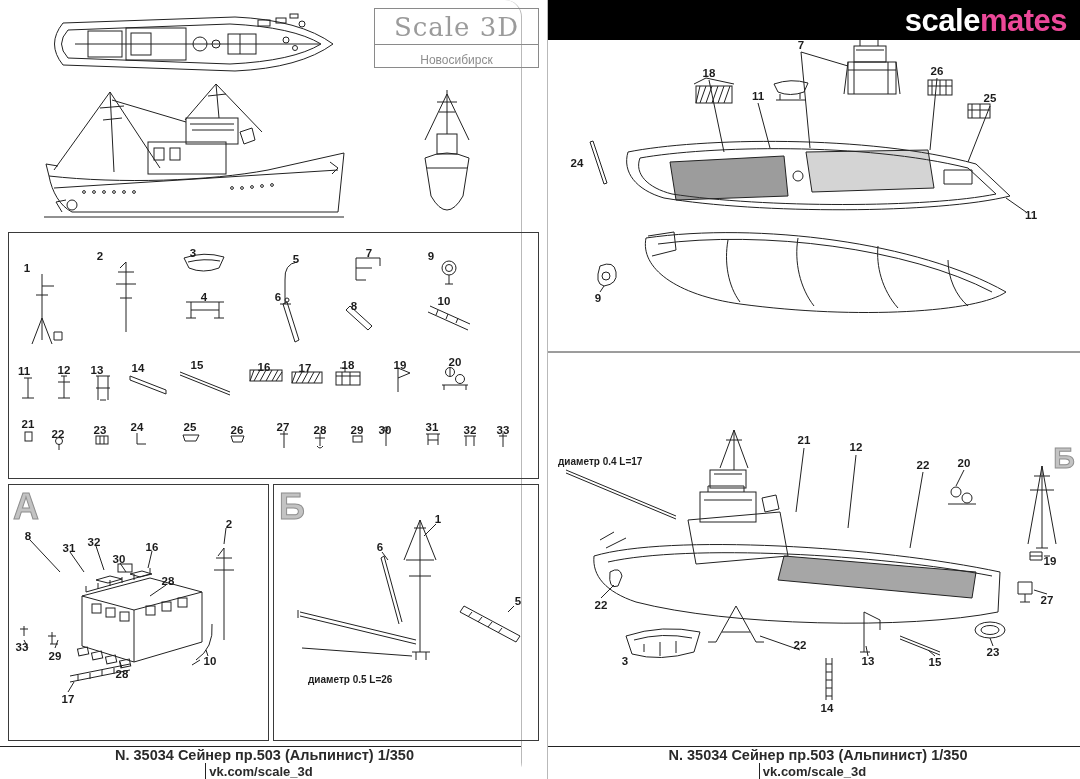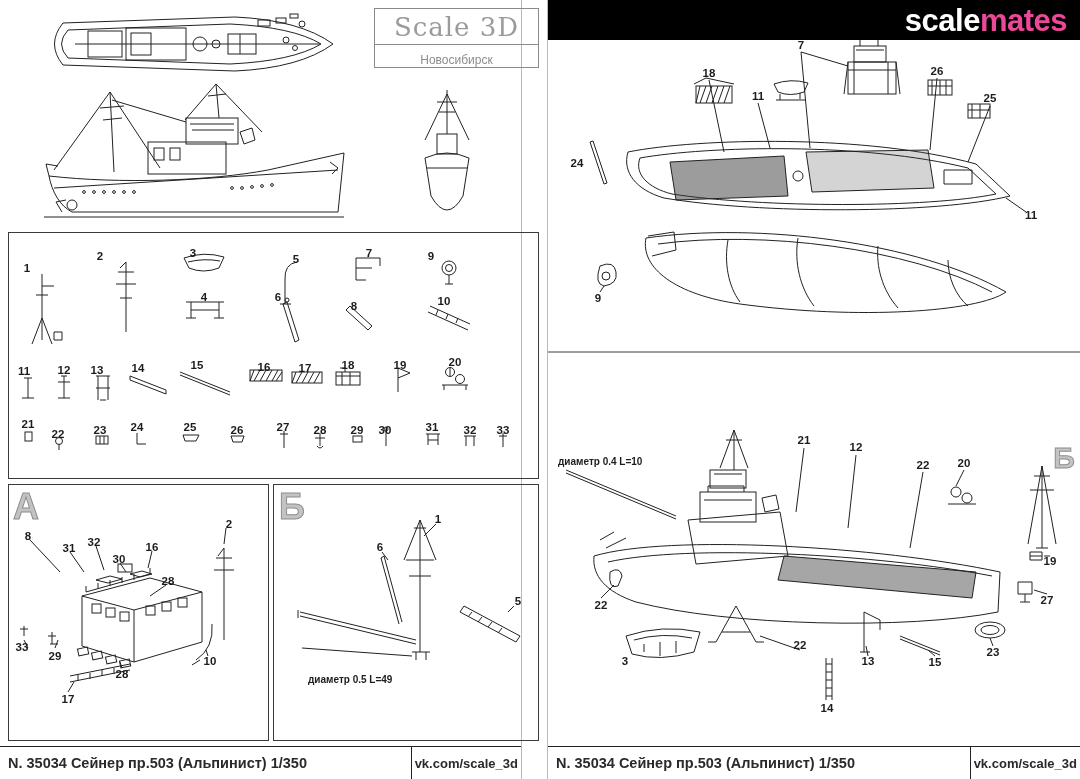--- a/index.html
+++ b/index.html
@@ -1,41 +1,41 @@
 <!DOCTYPE html>
 <html><head>
 <meta charset="utf-8">
 <style>
   * { margin:0; padding:0; box-sizing:border-box; }
   html,body { width:1080px; height:779px; background:#e9e9e9; }
   #sheet { position:relative; width:1080px; height:779px; background:#ffffff;
            font-family:"Liberation Sans", sans-serif; color:#1e1e1e; overflow:hidden; }
   .page { position:absolute; top:0; height:779px; background:#fff; }
-  #page-left  { left:0;  width:522px; border-right:1px solid #b9b9b9; }
+  #page-left  { left:0;  width:522px; border-right:1px solid #b9b9b9;border-radius:17px; }
   #page-right { left:547px; width:533px; border-left:1px solid #b9b9b9; }
   svg.art { position:absolute; left:0; top:0; pointer-events:none; }
   .num  { position:absolute; transform:translate(-50%,-50%); font-size:11.5px; font-weight:bold;
           color:#1c1c1c; white-space:nowrap; }
   .note { position:absolute; font-size:10px; font-weight:bold; color:#1c1c1c; white-space:nowrap; }
   .sec-letter { position:absolute; font-size:36px; font-weight:bold; line-height:1;
                 color:#c3c3c3; -webkit-text-stroke:1px #8f8f8f; }
   .sec-letter.small { font-size:30px; transform:translate(-50%,-50%); }
   .pbox { position:absolute; border:1px solid #3a3a3a; }
   .brand-box { position:absolute; left:374px; top:8px; width:165px; height:37px;
                border:1.5px solid #8a8a8a; display:flex; align-items:center; justify-content:center;
                font-family:"DejaVu Serif", serif; font-size:26px; color:#9b9b9b; letter-spacing:1px; }
   .city-box  { position:absolute; left:374px; top:45px; width:165px; height:23px;
                border:1.5px solid #8a8a8a; border-top:none; display:flex; align-items:flex-end;
                justify-content:center; font-size:12px; color:#8d8d8d; }
   .banner { position:absolute; left:0; top:0; width:533px; height:40px; background:#000;
             display:flex; align-items:center; justify-content:flex-end; padding-right:14px; }
   .logo { font-size:31px; font-weight:bold; letter-spacing:-0.5px; line-height:1; }
   .logo .white { color:#ffffff; } .logo .green { color:#ec4899; }
   .footer { position:absolute; left:0; top:746px; width:100%; height:33px;
-            border-top:1.5px solid #222; display:flex; align-items:center; background:#fff; }
+            border-top:1.5px solid #222; display:flex; align-items:center; background:#fff;flex-direction:column; }
   .footer .title { flex:1; padding-left:8px; font-size:14.5px; font-weight:bold; color:#2a2a2a; }
   .footer .url   { height:100%; display:flex; align-items:center; justify-content:center;
                    padding:0 3px; border-left:1.5px solid #222; font-size:13px; font-weight:bold; color:#2a2a2a; }
 </style>
 </head>
 <body>
 
 <div id="sheet">
 
   <div class="page" id="page-left">
@@ -252,21 +252,21 @@
     <span class="num" style="left:168px; top:581px;">28</span>
     <span class="num" style="left:22px;  top:647px;">33</span>
     <span class="num" style="left:55px;  top:656px;">29</span>
     <span class="num" style="left:122px; top:674px;">28</span>
     <span class="num" style="left:68px;  top:699px;">17</span>
     <span class="num" style="left:210px; top:661px;">10</span>
 
     <span class="num" style="left:438px; top:519px;">1</span>
     <span class="num" style="left:380px; top:547px;">6</span>
     <span class="num" style="left:518px; top:601px;">5</span>
-    <span class="note" style="left:308px; top:674px;">диаметр 0.5 L=49</span>
+    <span class="note" style="left:308px; top:674px;">диаметр 0.5 L=26</span>
 
     <div class="footer">
       <div class="title">N. 35034 Сейнер пр.503 (Альпинист) 1/350</div>
       <div class="url">vk.com/scale_3d</div>
     </div>
   </div>
 
   <div class="page" id="page-right">
 
     <svg class="art" width="533" height="779" viewBox="0 0 533 779">
@@ -362,21 +362,21 @@
     <span class="num" style="left:499px; top:600px;">27</span>
     <span class="num" style="left:53px;  top:605px;">22</span>
     <span class="num" style="left:77px;  top:661px;">3</span>
     <span class="num" style="left:252px; top:645px;">22</span>
     <span class="num" style="left:320px; top:661px;">13</span>
     <span class="num" style="left:387px; top:662px;">15</span>
     <span class="num" style="left:445px; top:652px;">23</span>
     <span class="num" style="left:279px; top:708px;">14</span>
 
     <span class="sec-letter small" style="left:516px; top:458px;">Б</span>
-    <span class="note" style="left:10px; top:456px;">диаметр 0.4 L=10</span>
+    <span class="note" style="left:10px; top:456px;">диаметр 0.4 L=17</span>
 
     <div class="footer">
       <div class="title">N. 35034 Сейнер пр.503 (Альпинист) 1/350</div>
       <div class="url">vk.com/scale_3d</div>
     </div>
   </div>
 
 </div>
 
 </body></html>

